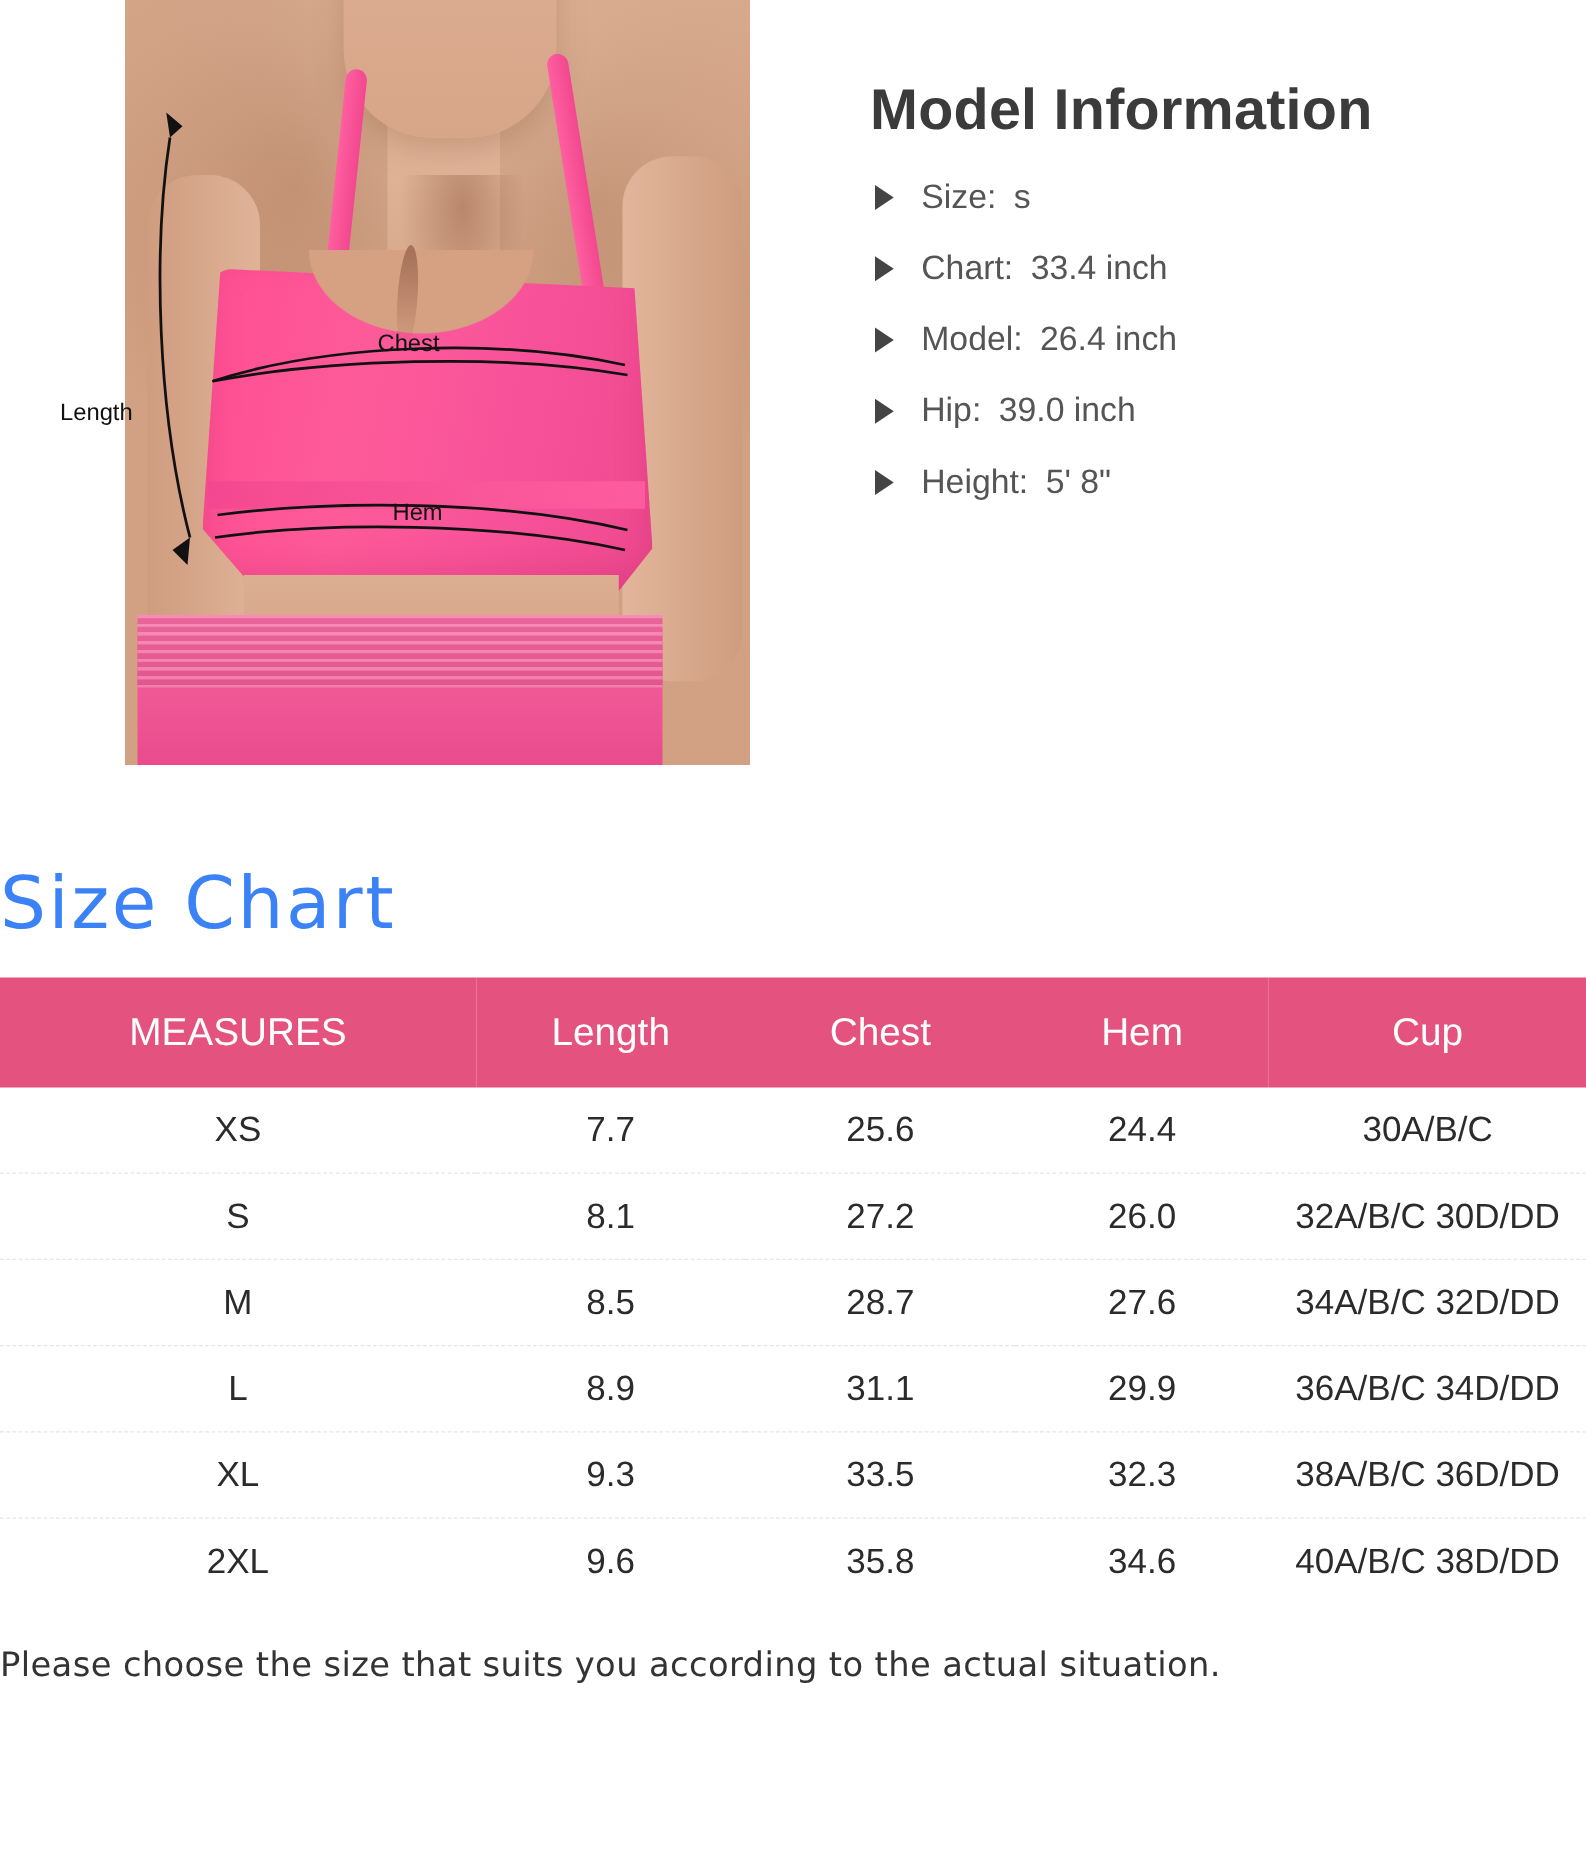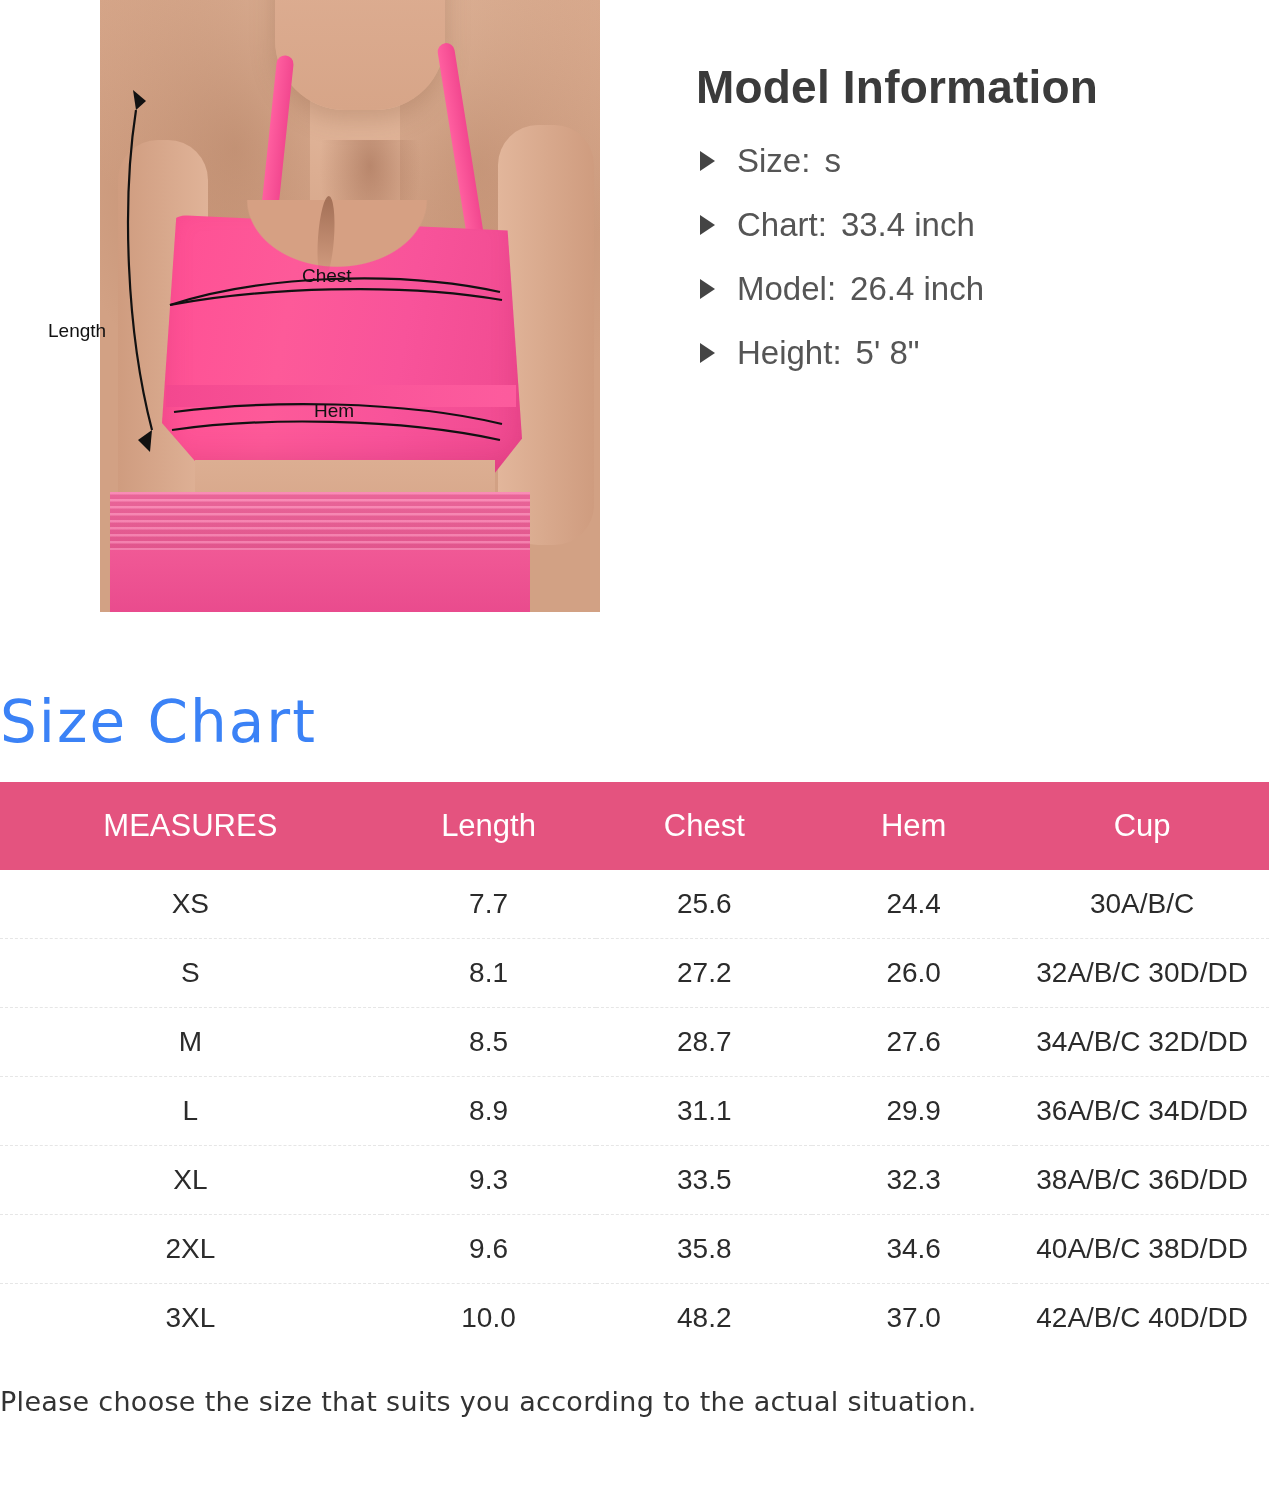--- a/index.html
+++ b/index.html
@@ -184,21 +184,21 @@
     font-size: 46px;
     font-weight: 700;
     color: #3b3b3b;
     letter-spacing: .2px;
   }
   .mi-list { margin: 0; padding: 0; list-style: none; }
   .mi-item {
     display: flex;
     align-items: center;
     margin: 0 0 26px 0;
-    font-size: 33px;
+    font-size: 27px;
     color: #555;
   }
   .mi-bullet {
     display: inline-block;
     width: 0; height: 0;
     margin: 0 22px 0 4px;
     border-left: 15px solid #444;
     border-top: 10px solid transparent;
     border-bottom: 10px solid transparent;
   }
@@ -311,20 +311,25 @@
           <span class="mi-label">Chart:</span>
           <span class="mi-value">33.4 inch</span>
         </li>
         <li class="mi-item">
           <span class="mi-bullet"></span>
           <span class="mi-label">Model:</span>
           <span class="mi-value">26.4 inch</span>
         </li>
         <li class="mi-item">
           <span class="mi-bullet"></span>
+          <span class="mi-label">Hip:</span>
+          <span class="mi-value">39.0 inch</span>
+        </li>
+        <li class="mi-item">
+          <span class="mi-bullet"></span>
           <span class="mi-label">Height:</span>
           <span class="mi-value">5' 8"</span>
         </li>
       </ul>
     </div>
   </div>
 
   <div class="chart-title">Size Chart</div>
 
   <table class="size-chart">
@@ -380,24 +385,17 @@
         <td>32.3</td>
         <td>38A/B/C 36D/DD</td>
       </tr>
       <tr>
         <td>2XL</td>
         <td>9.6</td>
         <td>35.8</td>
         <td>34.6</td>
         <td>40A/B/C 38D/DD</td>
       </tr>
-      <tr>
-        <td>3XL</td>
-        <td>10.0</td>
-        <td>48.2</td>
-        <td>37.0</td>
-        <td>42A/B/C 40D/DD</td>
-      </tr>
     </tbody>
   </table>
 
   <div class="footnote">Please choose the size that suits you according to the actual situation.</div>
 </div>
 
 </body></html>

